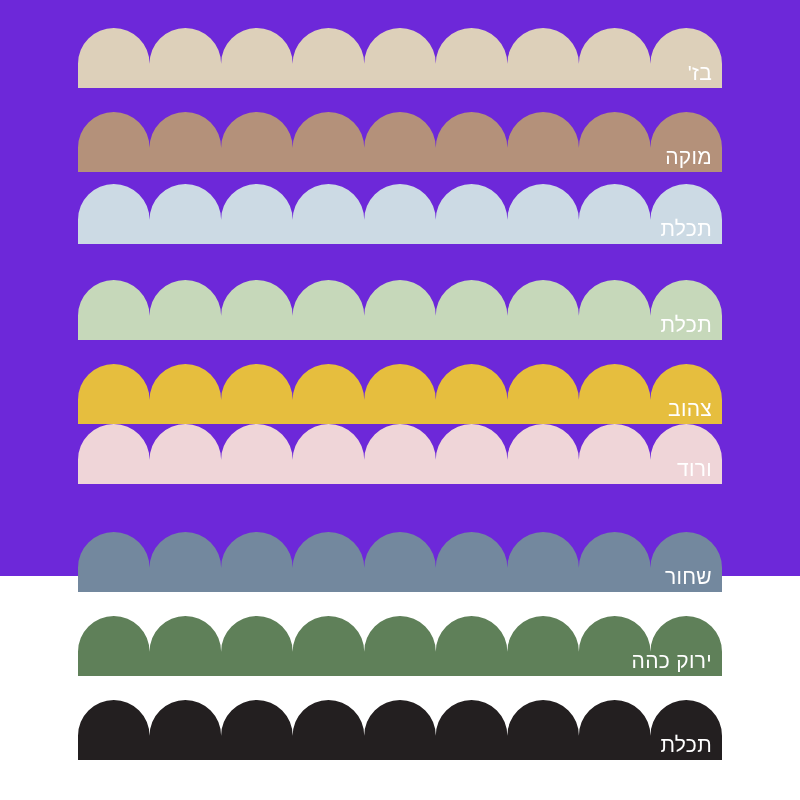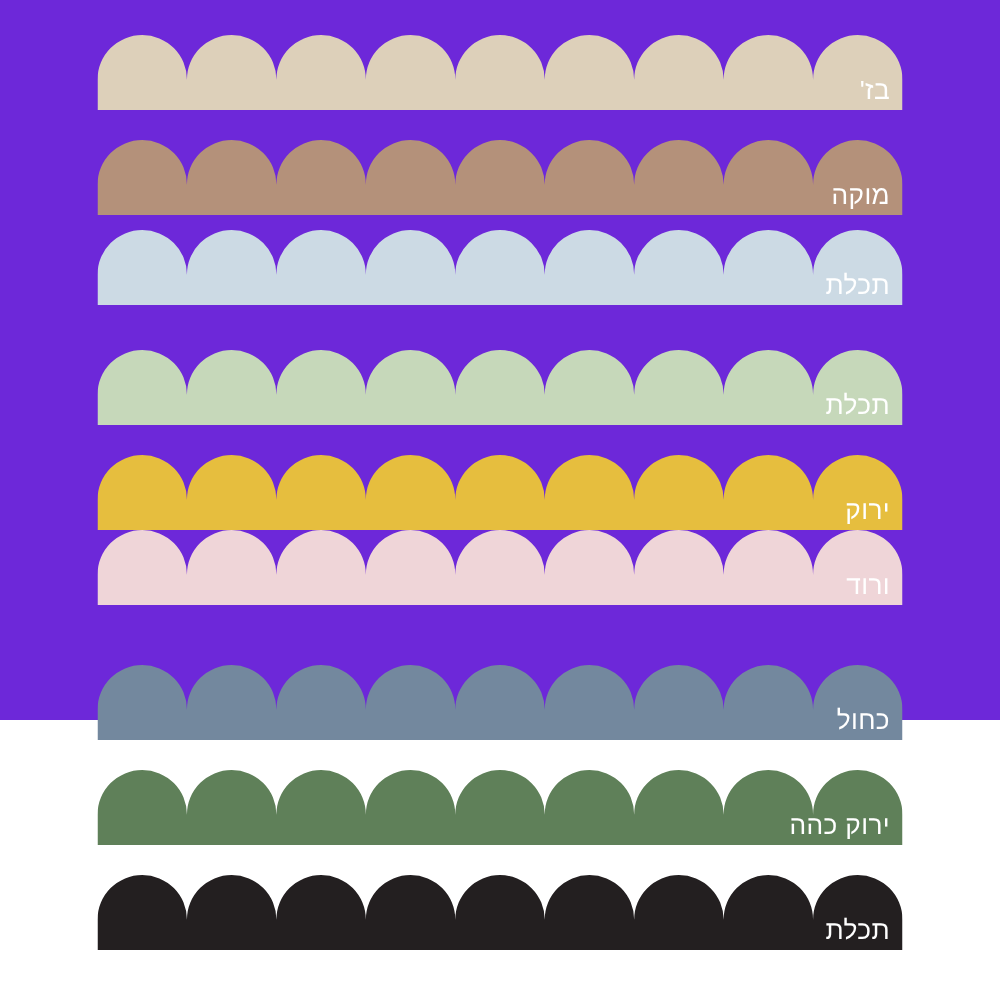--- a/index.html
+++ b/index.html
@@ -74,33 +74,33 @@
     <div class="swatch-row" style="top: 280px;">
       <svg class="swatch-shape" viewBox="0 0 644 60" preserveAspectRatio="none">
         <path d="M 0 60 L 0 35.77777777777778 A 35.77777777777778 35.77777777777778 0 0 1 71.55555555555556 35.77777777777778 A 35.77777777777778 35.77777777777778 0 0 1 143.11111111111111 35.77777777777778 A 35.77777777777778 35.77777777777778 0 0 1 214.66666666666669 35.77777777777778 A 35.77777777777778 35.77777777777778 0 0 1 286.22222222222223 35.77777777777778 A 35.77777777777778 35.77777777777778 0 0 1 357.77777777777777 35.77777777777778 A 35.77777777777778 35.77777777777778 0 0 1 429.3333333333333 35.77777777777778 A 35.77777777777778 35.77777777777778 0 0 1 500.8888888888889 35.77777777777778 A 35.77777777777778 35.77777777777778 0 0 1 572.4444444444445 35.77777777777778 A 35.77777777777778 35.77777777777778 0 0 1 644 35.77777777777778 L 644 60 Z" fill="#C6D8BA"></path>
       </svg>
       <div class="swatch-label">תכלת</div>
     </div>
     <div class="swatch-row" style="top: 364px;">
       <svg class="swatch-shape" viewBox="0 0 644 60" preserveAspectRatio="none">
         <path d="M 0 60 L 0 35.77777777777778 A 35.77777777777778 35.77777777777778 0 0 1 71.55555555555556 35.77777777777778 A 35.77777777777778 35.77777777777778 0 0 1 143.11111111111111 35.77777777777778 A 35.77777777777778 35.77777777777778 0 0 1 214.66666666666669 35.77777777777778 A 35.77777777777778 35.77777777777778 0 0 1 286.22222222222223 35.77777777777778 A 35.77777777777778 35.77777777777778 0 0 1 357.77777777777777 35.77777777777778 A 35.77777777777778 35.77777777777778 0 0 1 429.3333333333333 35.77777777777778 A 35.77777777777778 35.77777777777778 0 0 1 500.8888888888889 35.77777777777778 A 35.77777777777778 35.77777777777778 0 0 1 572.4444444444445 35.77777777777778 A 35.77777777777778 35.77777777777778 0 0 1 644 35.77777777777778 L 644 60 Z" fill="#E6BE3E"></path>
       </svg>
-      <div class="swatch-label">ירוק</div>
+      <div class="swatch-label">צהוב</div>
     </div>
     <div class="swatch-row" style="top: 424px;">
       <svg class="swatch-shape" viewBox="0 0 644 60" preserveAspectRatio="none">
         <path d="M 0 60 L 0 35.77777777777778 A 35.77777777777778 35.77777777777778 0 0 1 71.55555555555556 35.77777777777778 A 35.77777777777778 35.77777777777778 0 0 1 143.11111111111111 35.77777777777778 A 35.77777777777778 35.77777777777778 0 0 1 214.66666666666669 35.77777777777778 A 35.77777777777778 35.77777777777778 0 0 1 286.22222222222223 35.77777777777778 A 35.77777777777778 35.77777777777778 0 0 1 357.77777777777777 35.77777777777778 A 35.77777777777778 35.77777777777778 0 0 1 429.3333333333333 35.77777777777778 A 35.77777777777778 35.77777777777778 0 0 1 500.8888888888889 35.77777777777778 A 35.77777777777778 35.77777777777778 0 0 1 572.4444444444445 35.77777777777778 A 35.77777777777778 35.77777777777778 0 0 1 644 35.77777777777778 L 644 60 Z" fill="#EFD5D8"></path>
       </svg>
       <div class="swatch-label">ורוד</div>
     </div>
     <div class="swatch-row" style="top: 532px;">
       <svg class="swatch-shape" viewBox="0 0 644 60" preserveAspectRatio="none">
         <path d="M 0 60 L 0 35.77777777777778 A 35.77777777777778 35.77777777777778 0 0 1 71.55555555555556 35.77777777777778 A 35.77777777777778 35.77777777777778 0 0 1 143.11111111111111 35.77777777777778 A 35.77777777777778 35.77777777777778 0 0 1 214.66666666666669 35.77777777777778 A 35.77777777777778 35.77777777777778 0 0 1 286.22222222222223 35.77777777777778 A 35.77777777777778 35.77777777777778 0 0 1 357.77777777777777 35.77777777777778 A 35.77777777777778 35.77777777777778 0 0 1 429.3333333333333 35.77777777777778 A 35.77777777777778 35.77777777777778 0 0 1 500.8888888888889 35.77777777777778 A 35.77777777777778 35.77777777777778 0 0 1 572.4444444444445 35.77777777777778 A 35.77777777777778 35.77777777777778 0 0 1 644 35.77777777777778 L 644 60 Z" fill="#73889E"></path>
       </svg>
-      <div class="swatch-label">כחול</div>
+      <div class="swatch-label">שחור</div>
     </div>
     <div class="swatch-row" style="top: 616px;">
       <svg class="swatch-shape" viewBox="0 0 644 60" preserveAspectRatio="none">
         <path d="M 0 60 L 0 35.77777777777778 A 35.77777777777778 35.77777777777778 0 0 1 71.55555555555556 35.77777777777778 A 35.77777777777778 35.77777777777778 0 0 1 143.11111111111111 35.77777777777778 A 35.77777777777778 35.77777777777778 0 0 1 214.66666666666669 35.77777777777778 A 35.77777777777778 35.77777777777778 0 0 1 286.22222222222223 35.77777777777778 A 35.77777777777778 35.77777777777778 0 0 1 357.77777777777777 35.77777777777778 A 35.77777777777778 35.77777777777778 0 0 1 429.3333333333333 35.77777777777778 A 35.77777777777778 35.77777777777778 0 0 1 500.8888888888889 35.77777777777778 A 35.77777777777778 35.77777777777778 0 0 1 572.4444444444445 35.77777777777778 A 35.77777777777778 35.77777777777778 0 0 1 644 35.77777777777778 L 644 60 Z" fill="#5F8059"></path>
       </svg>
       <div class="swatch-label">ירוק כהה</div>
     </div>
     <div class="swatch-row" style="top: 700px;">
       <svg class="swatch-shape" viewBox="0 0 644 60" preserveAspectRatio="none">
         <path d="M 0 60 L 0 35.77777777777778 A 35.77777777777778 35.77777777777778 0 0 1 71.55555555555556 35.77777777777778 A 35.77777777777778 35.77777777777778 0 0 1 143.11111111111111 35.77777777777778 A 35.77777777777778 35.77777777777778 0 0 1 214.66666666666669 35.77777777777778 A 35.77777777777778 35.77777777777778 0 0 1 286.22222222222223 35.77777777777778 A 35.77777777777778 35.77777777777778 0 0 1 357.77777777777777 35.77777777777778 A 35.77777777777778 35.77777777777778 0 0 1 429.3333333333333 35.77777777777778 A 35.77777777777778 35.77777777777778 0 0 1 500.8888888888889 35.77777777777778 A 35.77777777777778 35.77777777777778 0 0 1 572.4444444444445 35.77777777777778 A 35.77777777777778 35.77777777777778 0 0 1 644 35.77777777777778 L 644 60 Z" fill="#231F20"></path>

